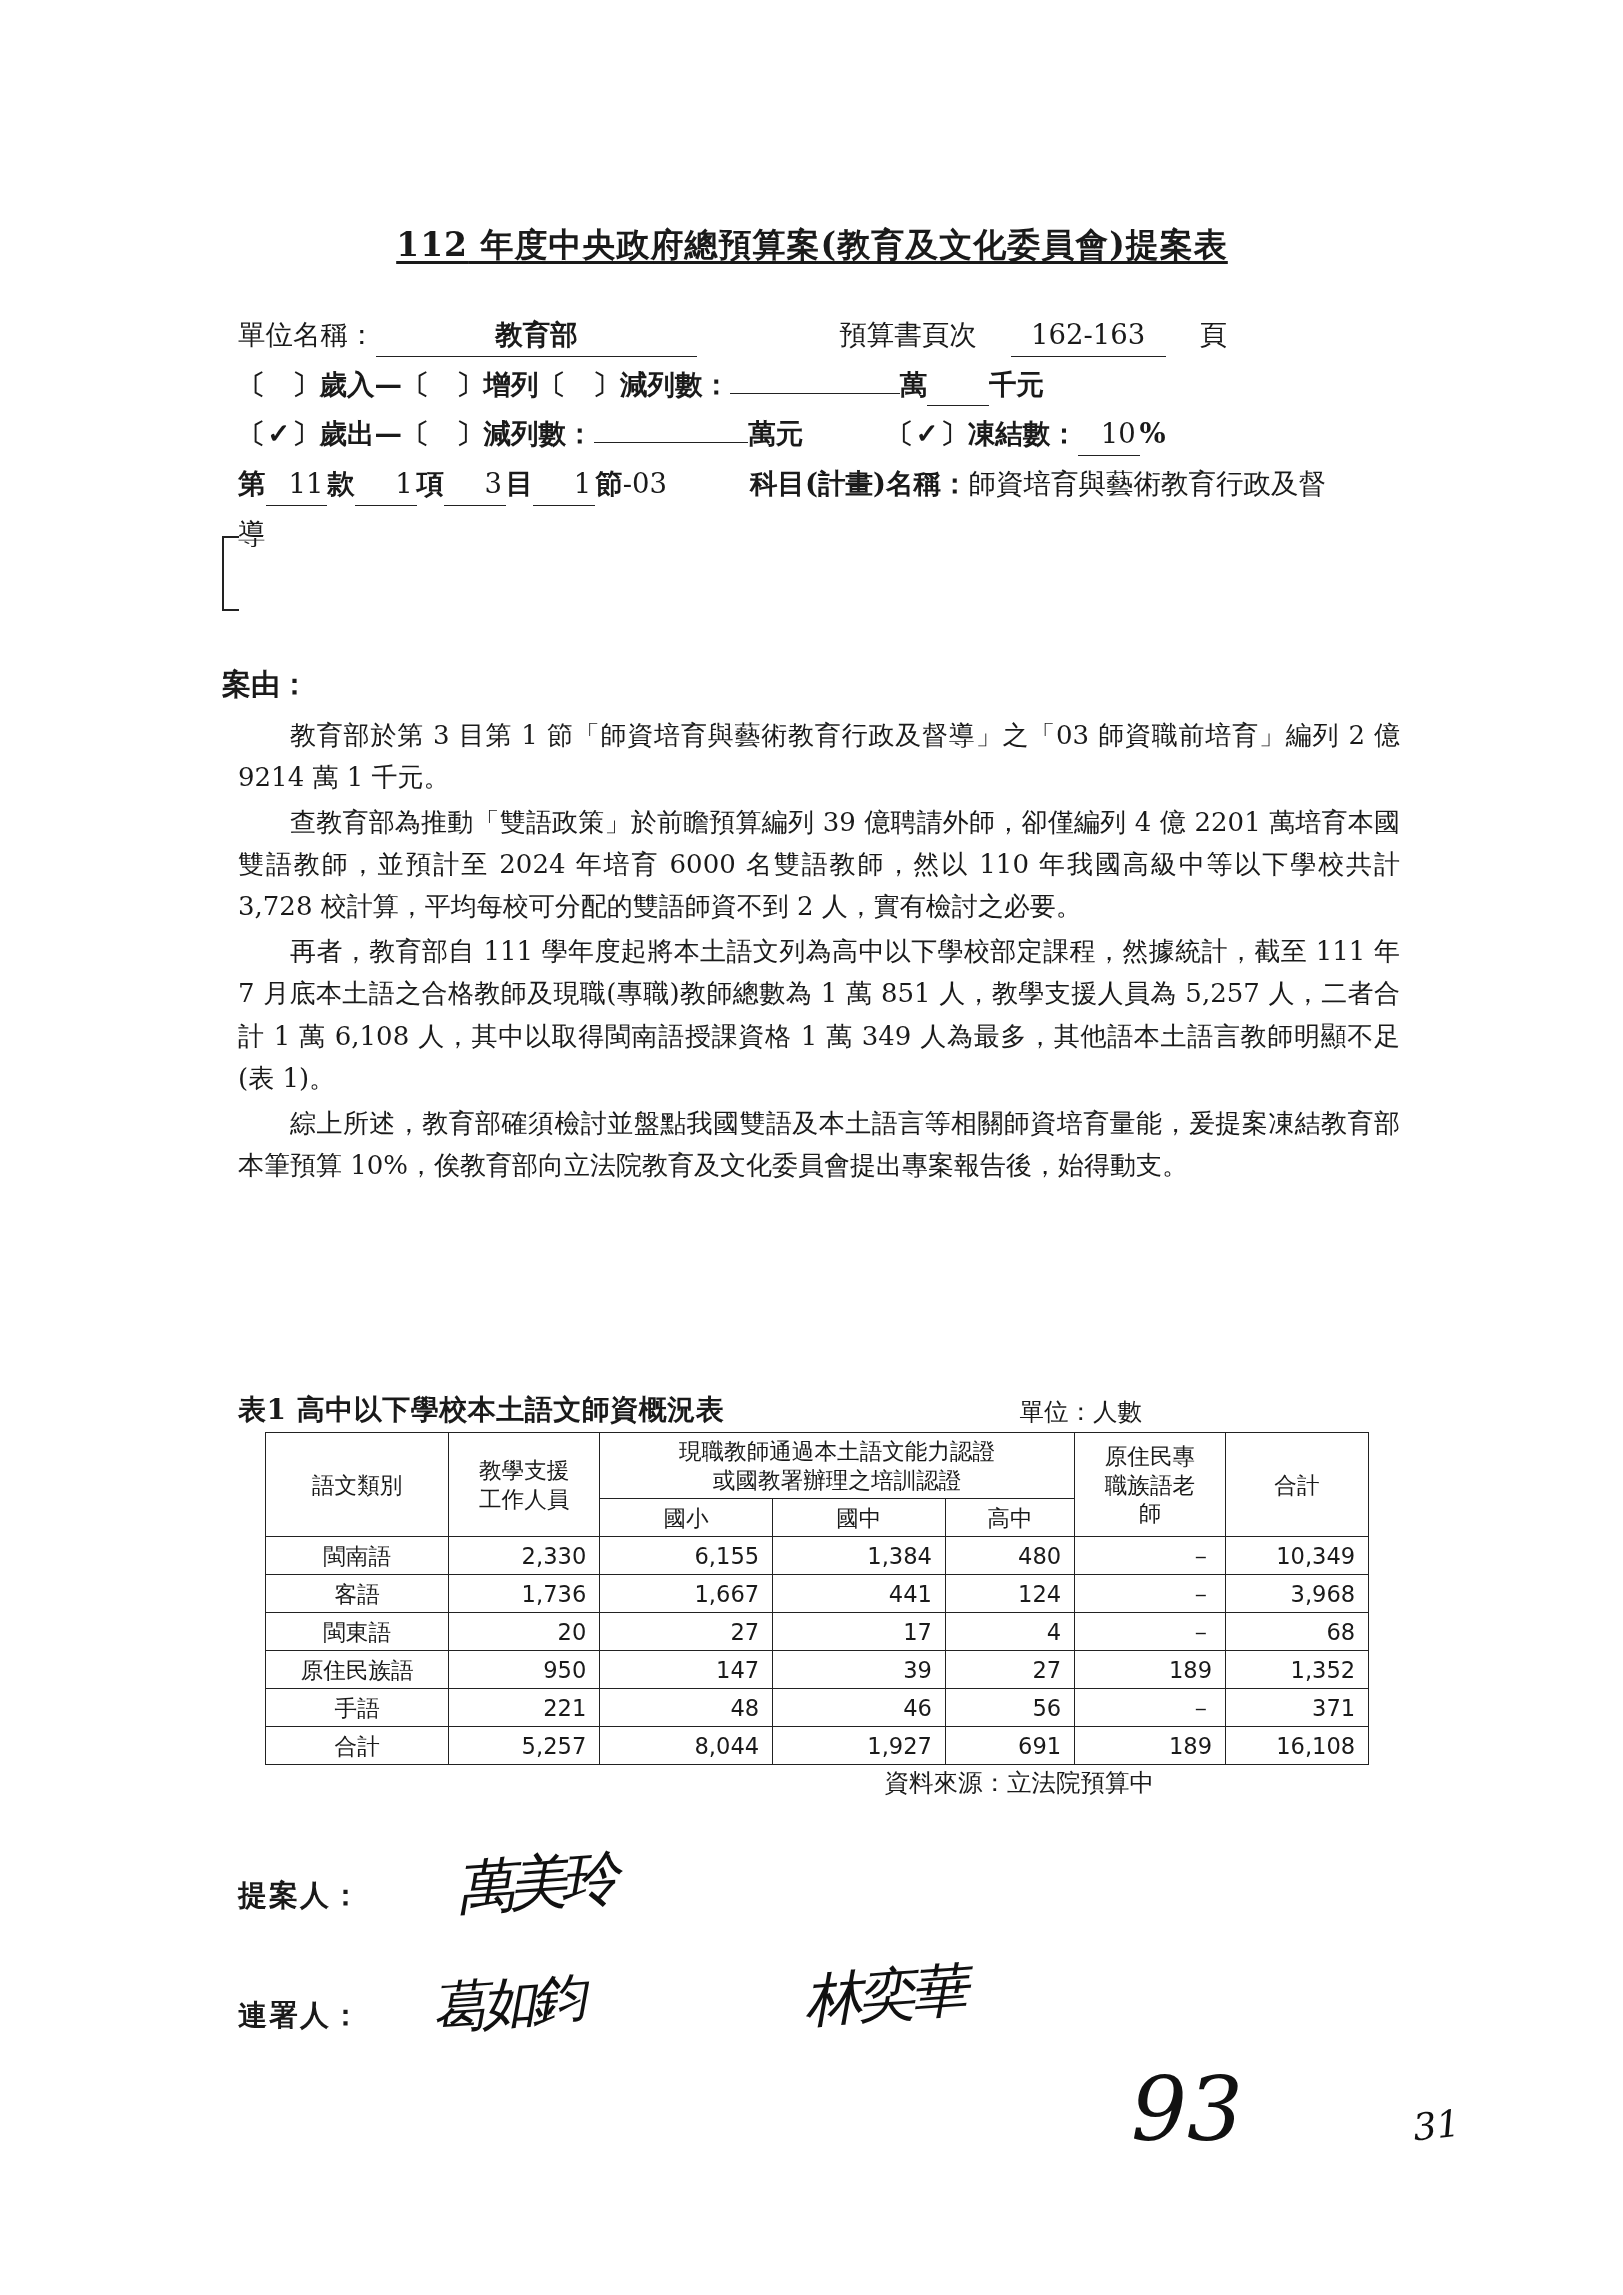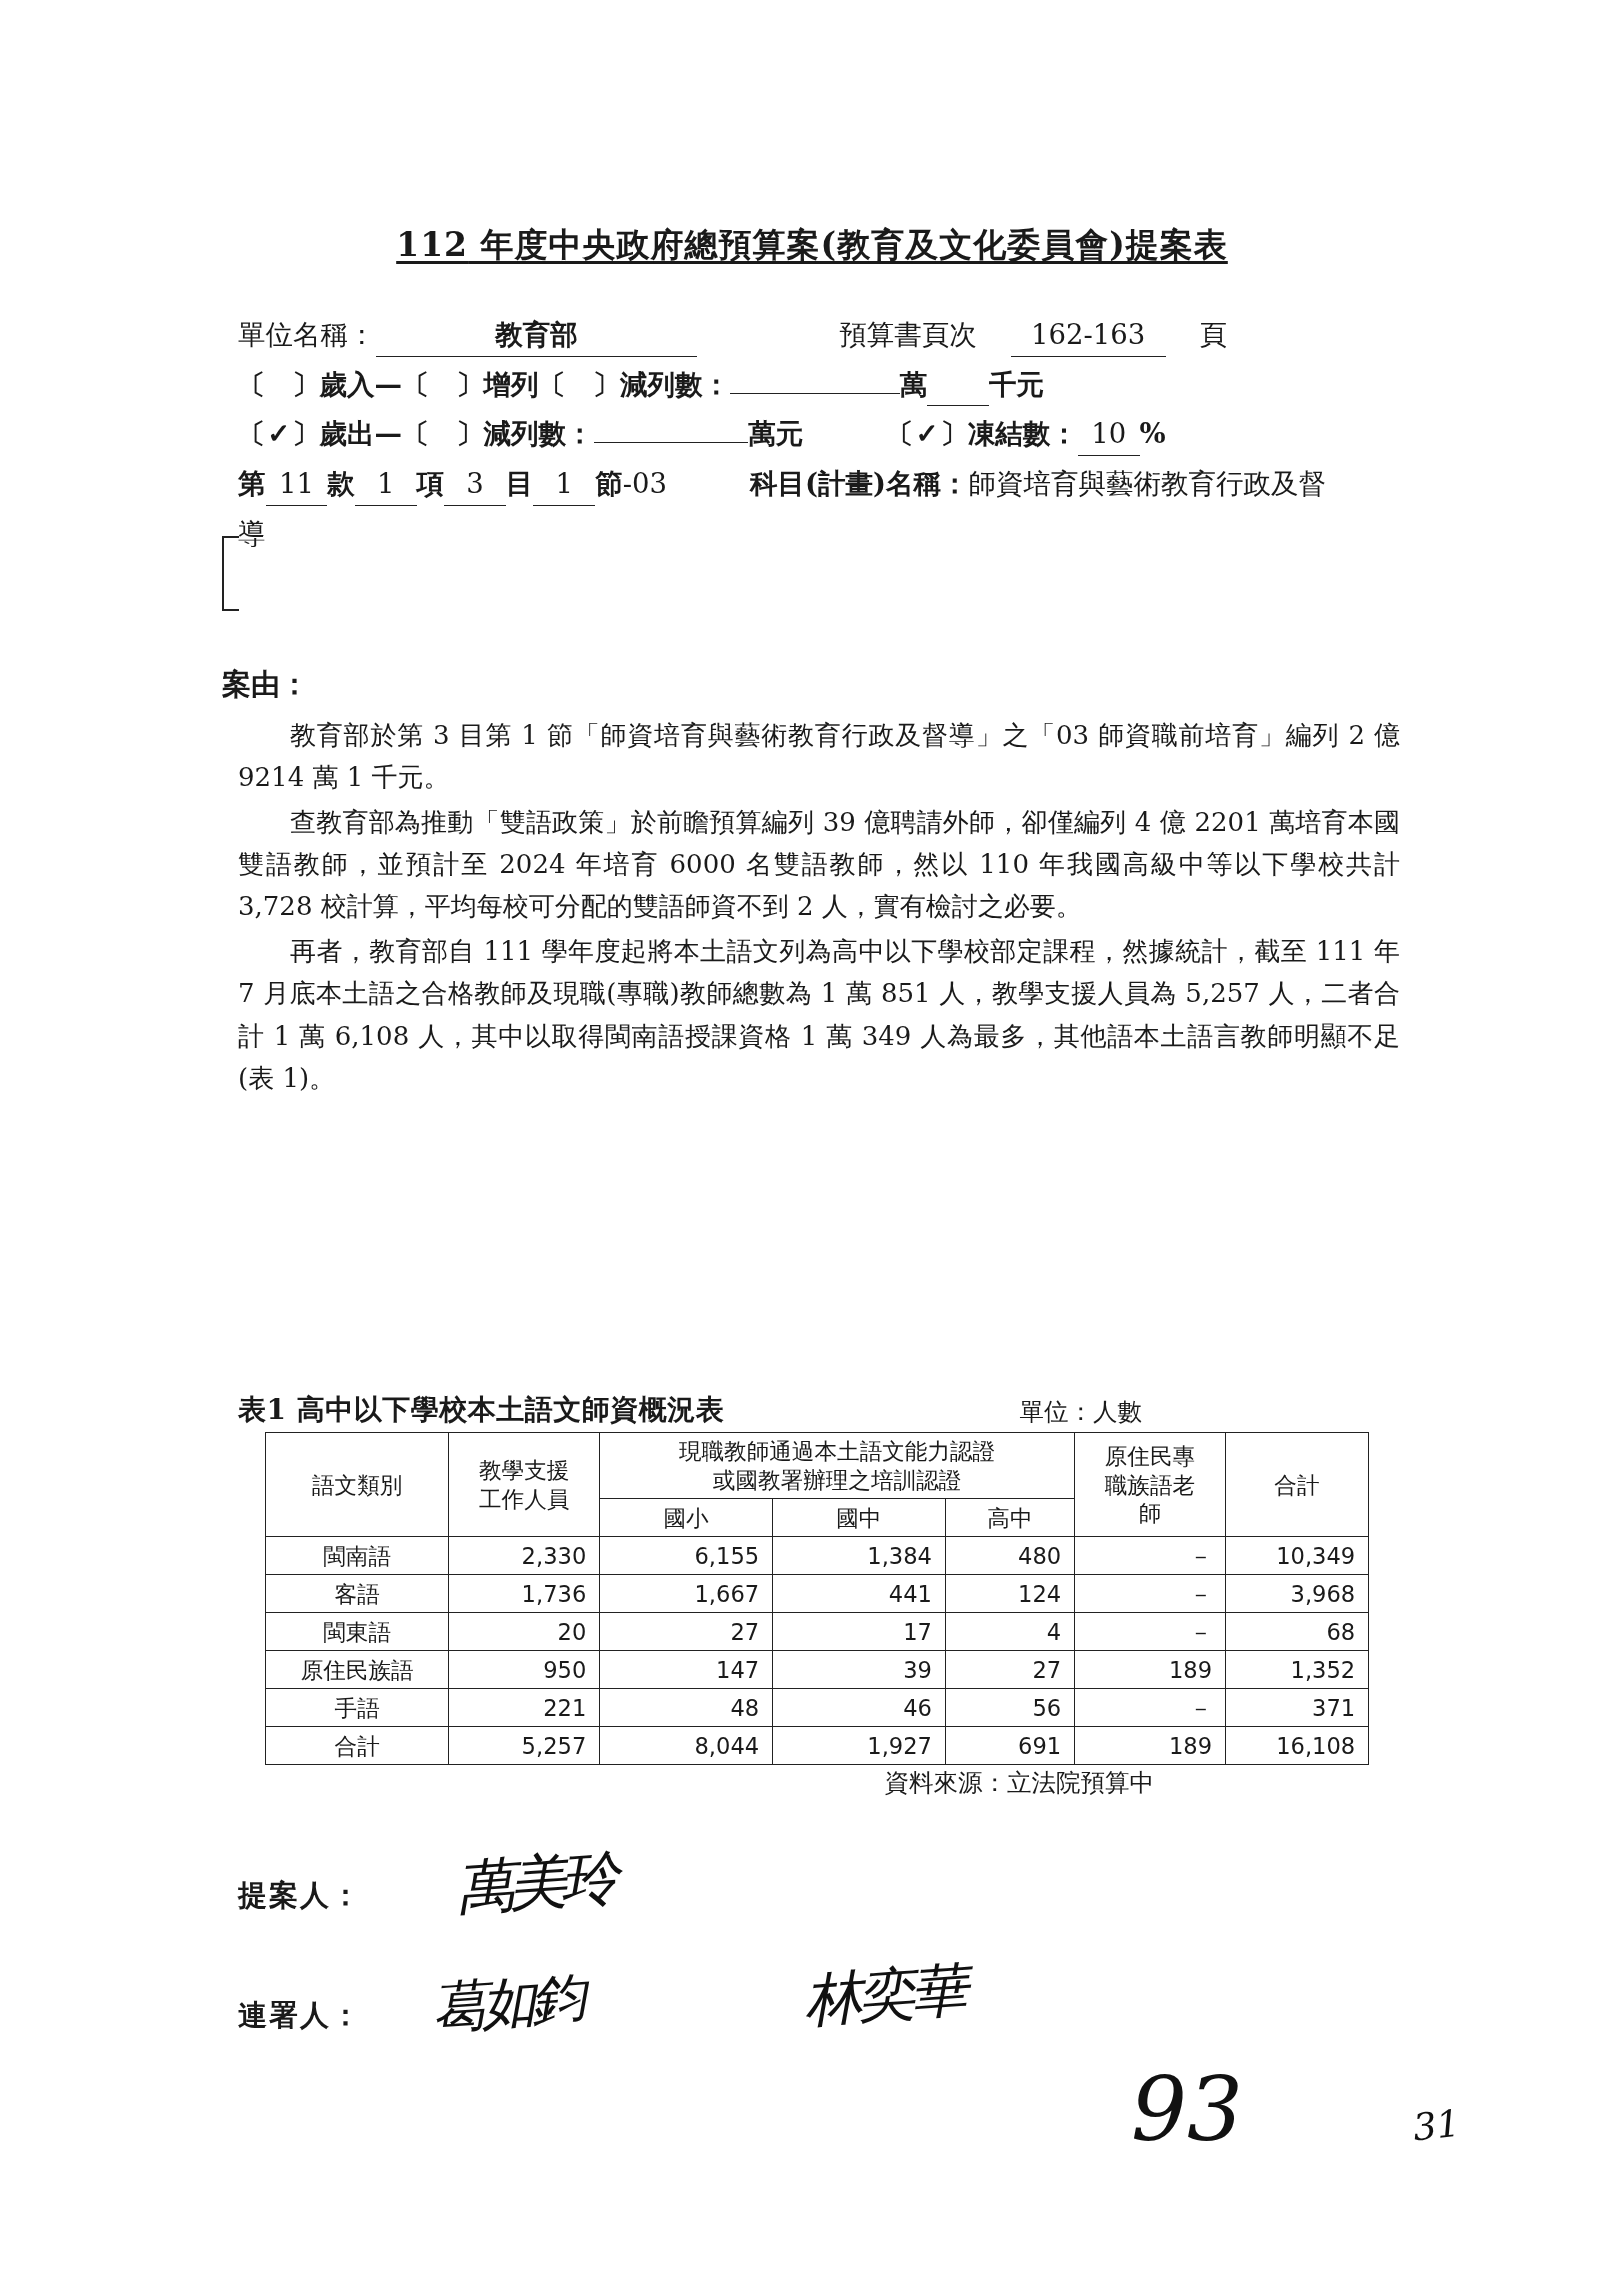--- a/index.html
+++ b/index.html
@@ -59,21 +59,21 @@
   .lbl { font-weight: normal; }
   .uline {
     display: inline-block;
     border-bottom: 1.5px solid #222;
     min-width: 19.6px;
     text-align: center;
     padding: 0 3.9px;
   }
   .fill-long { min-width: 314px; }
   .fill-mid  { min-width: 147px; }
-  .fill-short{ min-width: 54px; }
+  .fill-short{ min-width: 54px; text-align: right; }
   .fill-blank{ min-width: 162px; }
   .spacer-lg { display:inline-block; width: 142px; }
   .spacer-md { display:inline-block; width: 83px; }
   .spacer-sm { display:inline-block; width: 34px; }
   .chk {
     display: inline-block;
     min-width: 26.5px;
     text-align: center;
   }
   .normal-weight { font-weight: normal; }
@@ -278,20 +278,21 @@
   </div>
 
   <div class="bracket"></div>
 
   <div class="case-head">案由：</div>
 
   <div class="body-text">
     <p>教育部於第 3 目第 1 節「師資培育與藝術教育行政及督導」之「03 師資職前培育」編列 2 億 9214 萬 1 千元。</p>
     <p>查教育部為推動「雙語政策」於前瞻預算編列 39 億聘請外師，卻僅編列 4 億 2201 萬培育本國雙語教師，並預計至 2024 年培育 6000 名雙語教師，然以 110 年我國高級中等以下學校共計 3,728 校計算，平均每校可分配的雙語師資不到 2 人，實有檢討之必要。</p>
     <p>再者，教育部自 111 學年度起將本土語文列為高中以下學校部定課程，然據統計，截至 111 年 7 月底本土語之合格教師及現職(專職)教師總數為 1 萬 851 人，教學支援人員為 5,257 人，二者合計 1 萬 6,108 人，其中以取得閩南語授課資格 1 萬 349 人為最多，其他語本土語言教師明顯不足(表 1)。</p>
+    <p>綜上所述，教育部確須檢討並盤點我國雙語及本土語言等相關師資培育量能，爰提案凍結教育部本筆預算 10%，俟教育部向立法院教育及文化委員會提出專案報告後，始得動支。</p>
   </div>
 
   <div class="table-caption">表1  高中以下學校本土語文師資概況表</div>
   <div class="table-unit">單位：人數</div>
 
   <table class="data">
     <thead>
       <tr>
         <th rowspan="2"><span>語文類別</span></th>
         <th rowspan="2">教學支援<br>工作人員</th>

